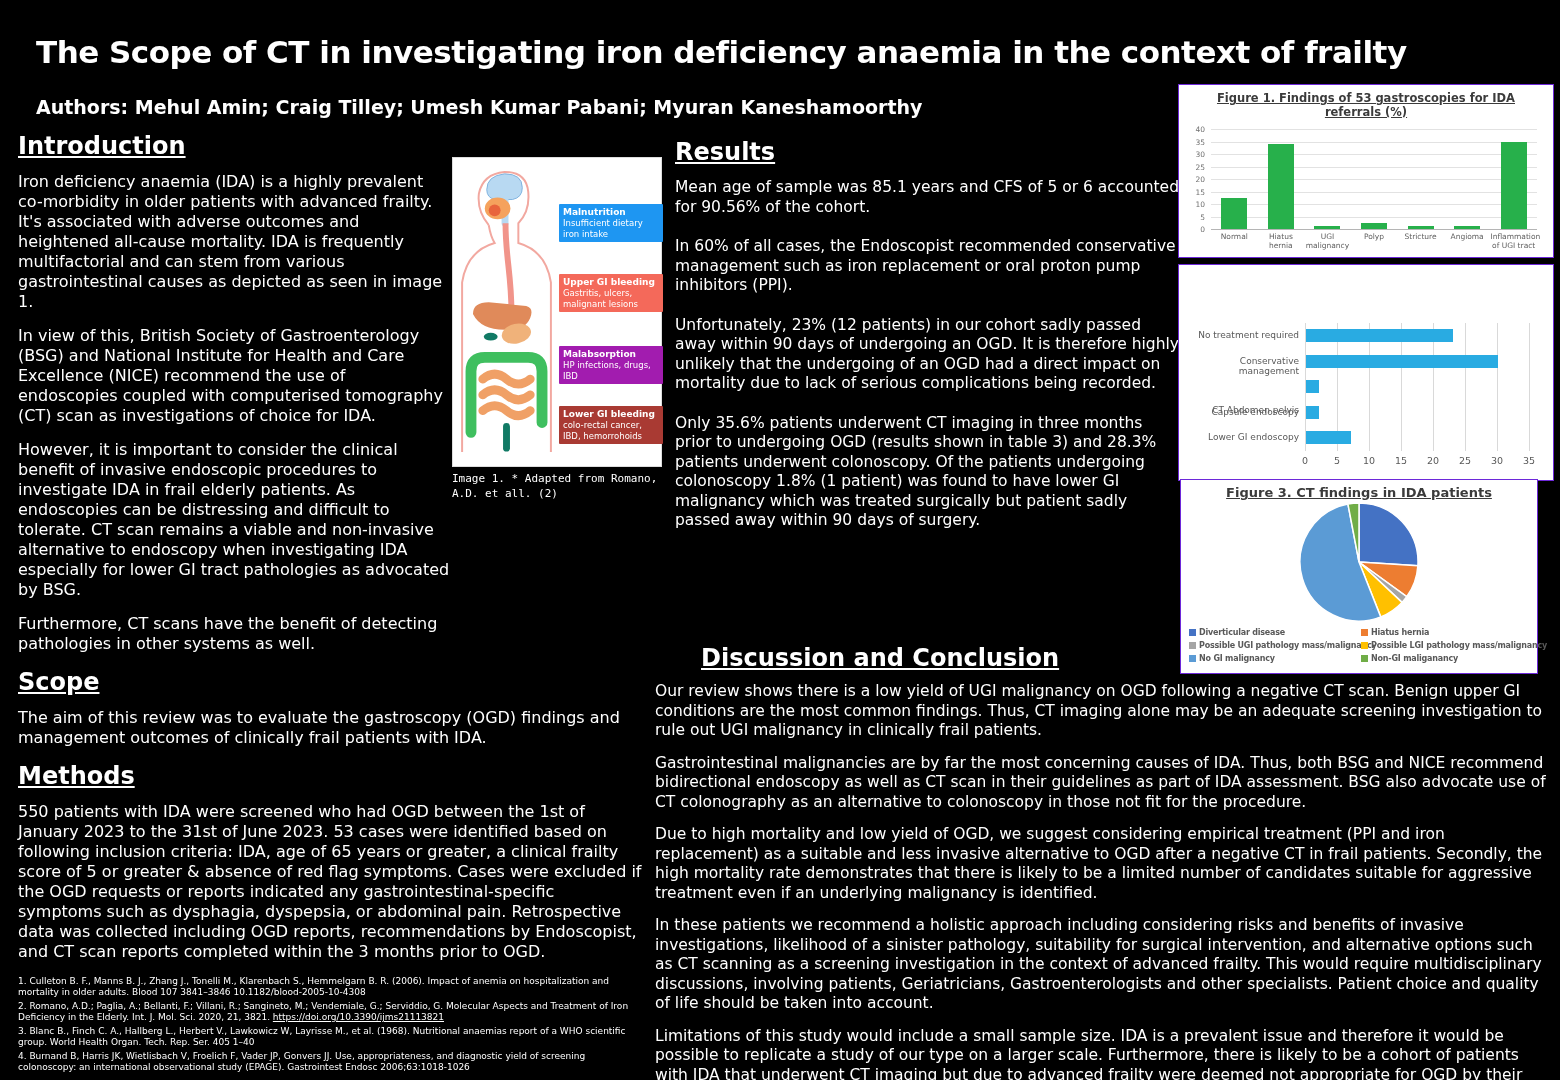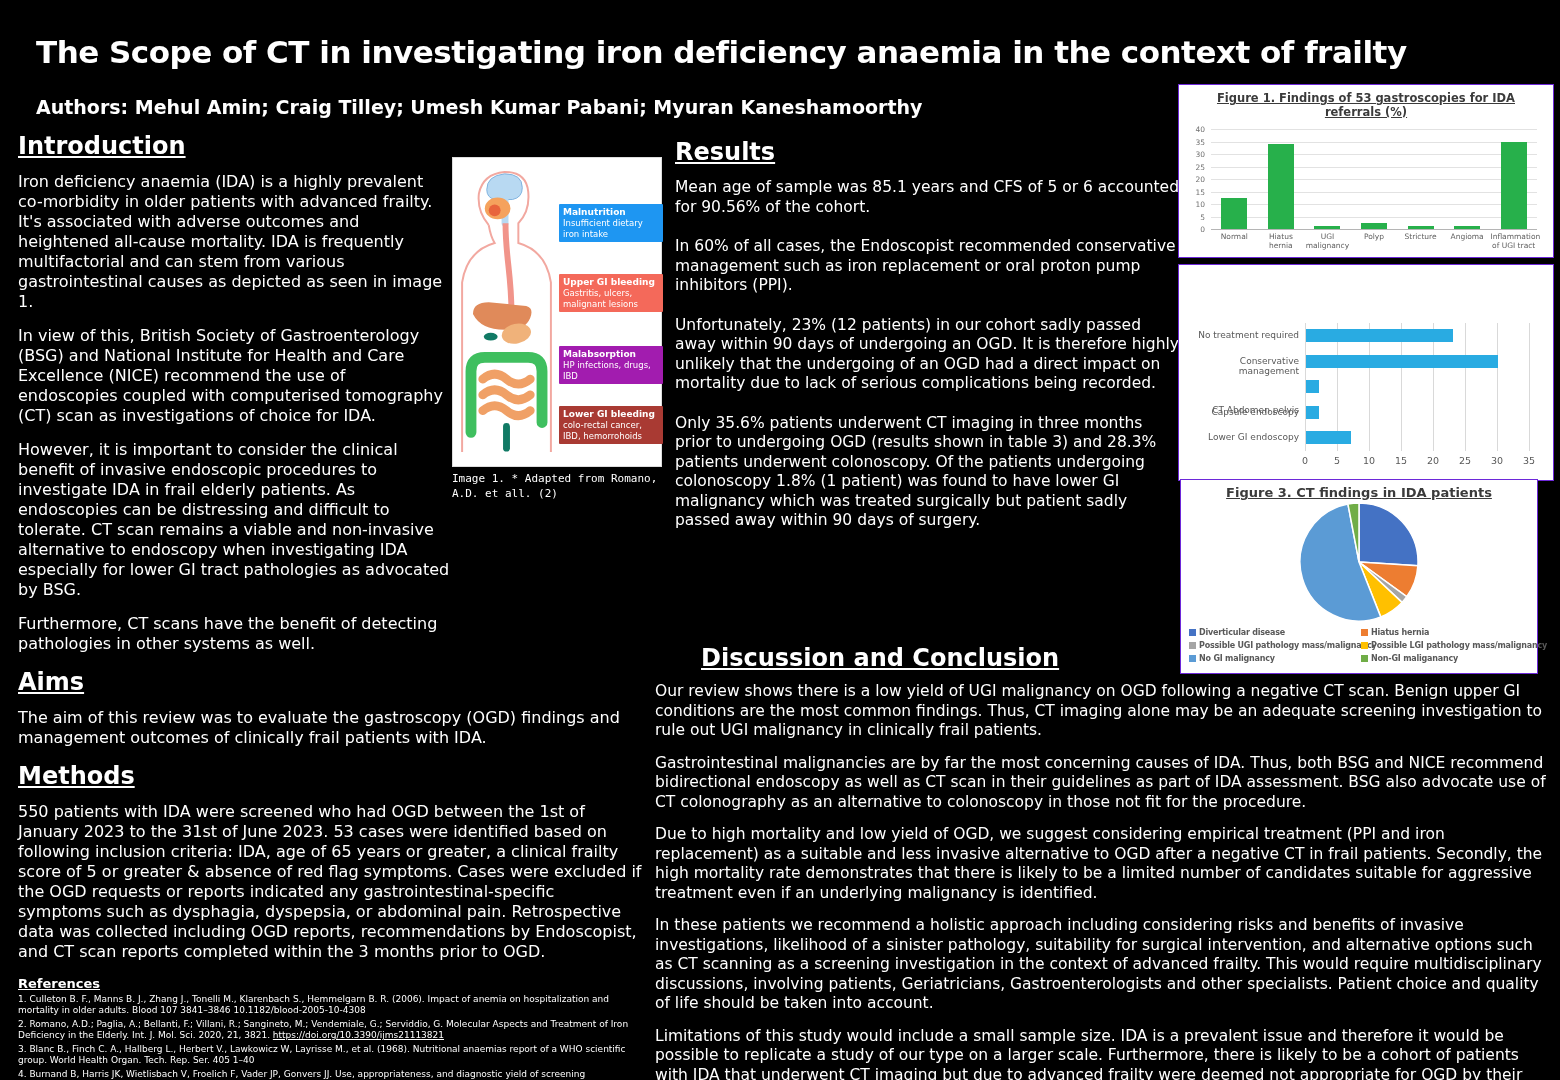--- a/index.html
+++ b/index.html
@@ -70,25 +70,24 @@
 
   <div class="abs title">The Scope of CT in investigating iron deficiency anaemia in the context of frailty</div>
   <div class="abs authors">Authors: Mehul Amin; Craig Tilley; Umesh Kumar Pabani; Myuran Kaneshamoorthy</div>
 
   <div class="abs leftcol">
     <div class="h1">Introduction</div>
     <p>Iron deficiency anaemia (IDA) is a highly prevalent co-morbidity in older patients with advanced frailty. It's associated with adverse outcomes and heightened all-cause mortality. IDA is frequently multifactorial and can stem from various gastrointestinal causes as depicted as seen in image 1.</p>
     <p>In view of this, British Society of Gastroenterology (BSG) and National Institute for Health and Care Excellence (NICE) recommend the use of endoscopies coupled with computerised tomography (CT) scan as investigations of choice for IDA.</p>
     <p>However, it is important to consider the clinical benefit of invasive endoscopic procedures to investigate IDA in frail elderly patients. As endoscopies can be distressing and difficult to tolerate. CT scan remains a viable and non-invasive alternative to endoscopy when investigating IDA especially for lower GI tract pathologies as advocated by BSG.</p>
     <p>Furthermore, CT scans have the benefit of detecting pathologies in other systems as well.</p>
-    <div class="h1">Aims</div>
+    <div class="h1">Scope</div>
     <p class="wide">The aim of this review was to evaluate the gastroscopy (OGD) findings and management outcomes of clinically frail patients with IDA.</p>
     <div class="h1">Methods</div>
     <p class="methods">550 patients with IDA were screened who had OGD between the 1st of January 2023 to the 31st of June 2023. 53 cases were identified based on following inclusion criteria: IDA, age of 65 years or greater, a clinical frailty score of 5 or greater &amp; absence of red flag symptoms. Cases were excluded if the OGD requests or reports indicated any gastrointestinal-specific symptoms such as dysphagia, dyspepsia, or abdominal pain. Retrospective data was collected including OGD reports, recommendations by Endoscopist, and CT scan reports completed within the 3 months prior to OGD.</p>
-    <div class="h1 small">References</div>
     <div class="refs">
       <div>1. Culleton B. F., Manns B. J., Zhang J., Tonelli M., Klarenbach S., Hemmelgarn B. R. (2006). Impact of anemia on hospitalization and mortality in older adults. Blood 107 3841–3846 10.1182/blood-2005-10-4308</div>
       <div><span>2. Romano, A.D.; Paglia, A.; Bellanti, F.; Villani, R.; Sangineto, M.; Vendemiale, G.; Serviddio, G. Molecular Aspects and Treatment of Iron Deficiency in the Elderly. Int. J. Mol. Sci. 2020, 21, 3821. </span><span class="rlink">https://doi.org/10.3390/ijms21113821</span></div>
       <div>3. Blanc B., Finch C. A., Hallberg L., Herbert V., Lawkowicz W, Layrisse M., et al. (1968). Nutritional anaemias report of a WHO scientific group. World Health Organ. Tech. Rep. Ser. 405 1–40</div>
       <div>4. Burnand B, Harris JK, Wietlisbach V, Froelich F, Vader JP, Gonvers JJ. Use, appropriateness, and diagnostic yield of screening colonoscopy: an international observational study (EPAGE). Gastrointest Endosc 2006;63:1018-1026</div>
 
     </div>
   </div>
 
   <div class="abs img1">

